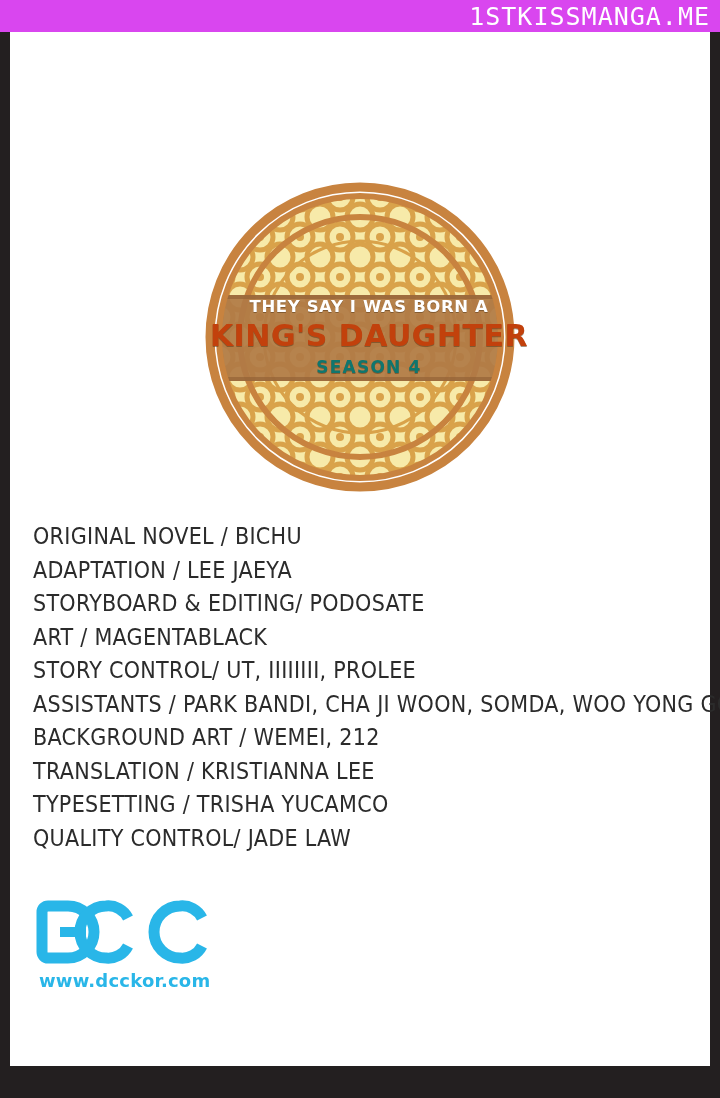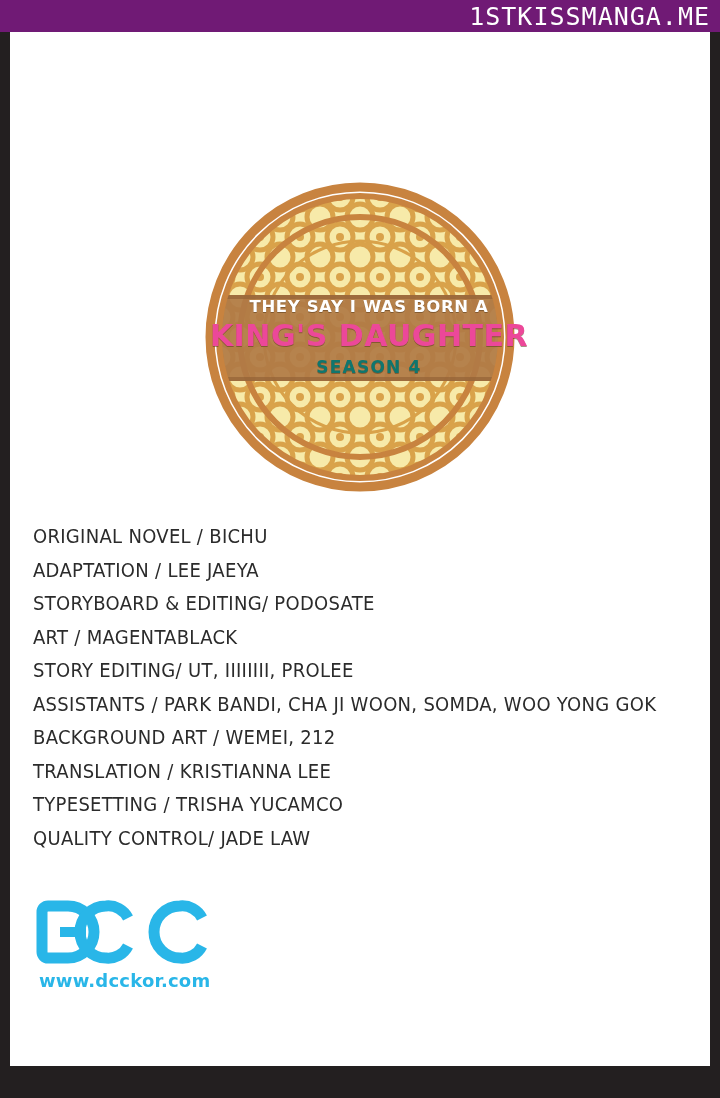--- a/index.html
+++ b/index.html
@@ -19,21 +19,21 @@
     height: 1098px;
     background: #231f20;
   }
   
   .watermark-bar {
     position: absolute;
     top: 0;
     left: 0;
     width: 720px;
     height: 32px;
-    background: #701a75;
+    background: #d946ef;
   }
   .watermark-text {
     position: absolute;
     right: 10px;
     top: 2px;
     color: #ffffff;
     font-family: "DejaVu Sans Mono", monospace;
     font-size: 25px;
     letter-spacing: 1px;
     font-weight: 400;
@@ -79,21 +79,21 @@
     font-weight: 700;
     color: #ffffff;
     letter-spacing: 0.6px;
     text-shadow: 0 1px 0 rgba(90,60,30,.55);
     white-space: nowrap;
   }
   .t-line2 {
     font-family: "DejaVu Sans", sans-serif;
     font-size: 30px;
     font-weight: 700;
-    color: #ec4899;
+    color: #c2410c;
     letter-spacing: 0.5px;
     margin-top: 2px;
     text-shadow: 0 1px 0 rgba(90,60,30,.55);
     white-space: nowrap;
   }
   .t-line3 {
     font-family: "DejaVu Sans", sans-serif;
     font-size: 17px;
     font-weight: 700;
     color: #0f766e;
@@ -104,21 +104,21 @@
   }
   
   .credits {
     position: absolute;
     left: 23px;
     top: 488px;
     width: 660px;
   }
   .credit-line {
     font-family: "DejaVu Sans Condensed", "DejaVu Sans", sans-serif;
-    font-size: 20px;
+    font-size: 23px;
     line-height: 33.5px;
     color: #2b2b2b;
     letter-spacing: 0.3px;
     white-space: nowrap;
     font-stretch: condensed;
   }
   
   .pub {
     position: absolute;
     left: 26px;
@@ -186,21 +186,21 @@
         <div class="t-line2">KING'S DAUGHTER</div>
         <div class="t-line3">SEASON 4</div>
       </div>
     </div>
 
     <div class="credits">
       <div class="credit-line">ORIGINAL NOVEL / BICHU</div>
       <div class="credit-line">ADAPTATION /  LEE JAEYA</div>
       <div class="credit-line">STORYBOARD &amp; EDITING/ PODOSATE</div>
       <div class="credit-line">ART / MAGENTABLACK</div>
-      <div class="credit-line">STORY EDITING/ UT, IIIIIIII, PROLEE</div>
+      <div class="credit-line">STORY CONTROL/ UT, IIIIIIII, PROLEE</div>
       <div class="credit-line">ASSISTANTS / PARK BANDI, CHA JI WOON, SOMDA, WOO YONG GOK</div>
       <div class="credit-line">BACKGROUND ART / WEMEI, 212</div>
       <div class="credit-line">TRANSLATION / KRISTIANNA LEE</div>
       <div class="credit-line">TYPESETTING / TRISHA YUCAMCO</div>
       <div class="credit-line">QUALITY CONTROL/ JADE LAW</div>
     </div>
 
     <div class="pub">
       <svg class="pub-logo" width="175" height="72" viewBox="0 0 175 72">
         <g fill="none" stroke="#29b6e8" stroke-width="11">

